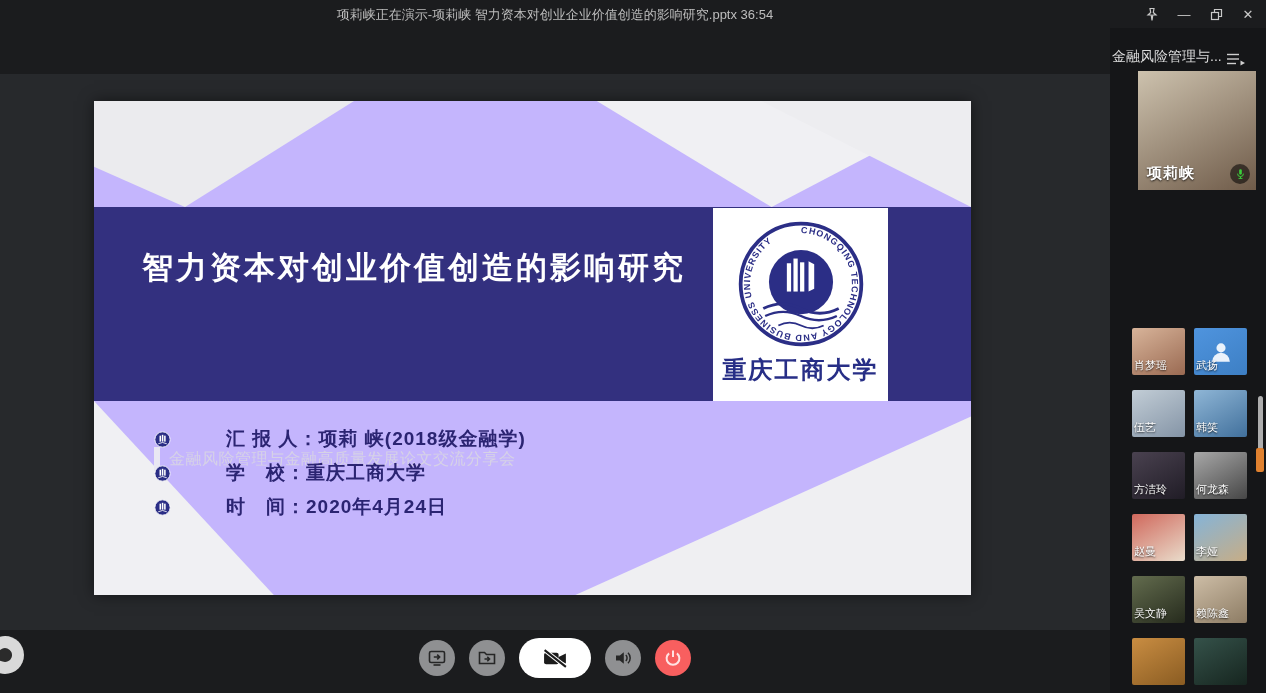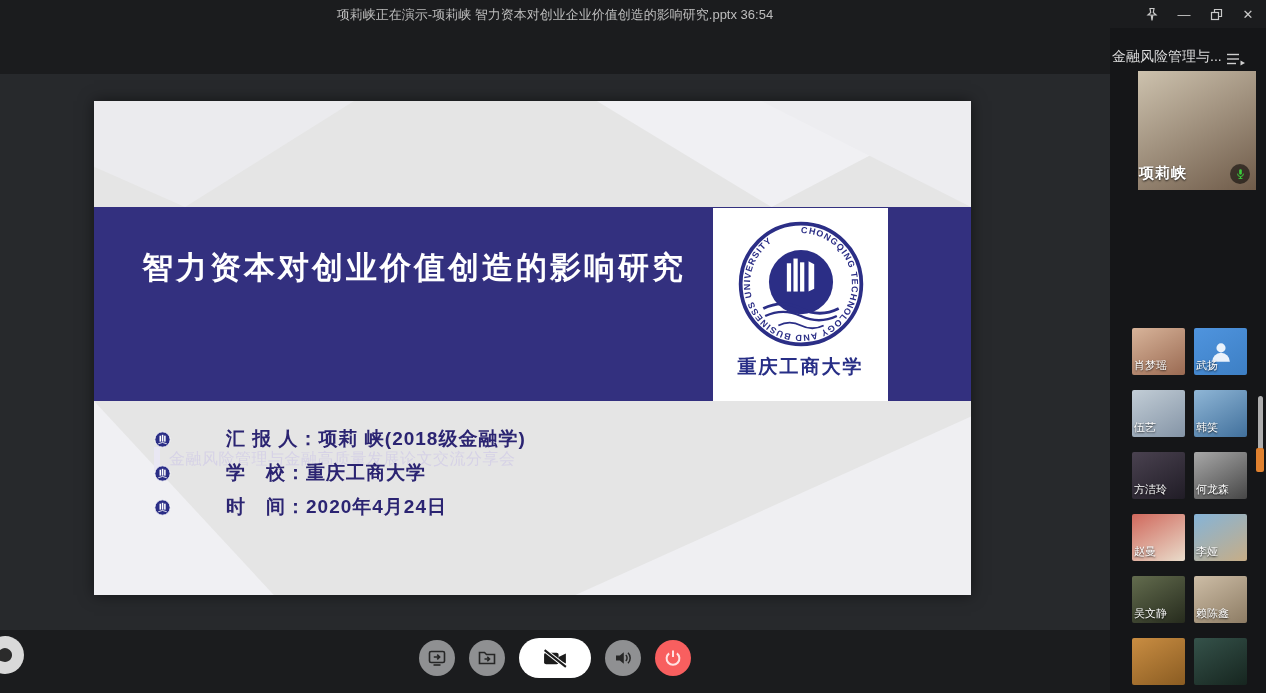--- a/index.html
+++ b/index.html
@@ -18,21 +18,21 @@
 
   
   .zoombar { position:absolute; left:0; top:28px; width:1110px; height:46px; background:#1b1c1e; z-index:25;
              display:flex; align-items:center; padding-left:14px; gap:14px; }
   .zoom-btn { width:26px; height:26px; display:flex; align-items:center; justify-content:center; }
   .zoom-label { color:#b5b5b5; font-size:13px; }
   .fit-btn { color:#a8a8a8; font-size:17px; width:26px; text-align:center; }
 
   
   .stage { position:absolute; left:0; top:74px; width:1110px; height:556px; background:#27292c; }
-  .slide { position:absolute; left:94px; top:27px; width:877px; height:494px; background:#e5e5e5;
+  .slide { position:absolute; left:94px; top:27px; width:877px; height:494px; background:#c4b5fd;
            box-shadow:0 0 14px rgba(0,0,0,.5); overflow:hidden; }
   .poly { position:absolute; }
   .p1 { left:0; top:0; width:260px; height:106px; background:#ebebee;
         clip-path:polygon(0 0,100% 0,35% 100%,0 62%); }
   .p2 { left:420px; top:0; width:460px; height:106px; background:#f0f0f3;
         clip-path:polygon(18% 0,100% 0,56% 100%); }
   .p3 { right:0; top:0; width:210px; height:106px; background:#ededf0;
         clip-path:polygon(100% 0,100% 100%,0 0); }
   .p4 { right:0; top:300px; width:430px; height:194px; background:#efeff2;
         clip-path:polygon(100% 8%,100% 100%,8% 100%); }
@@ -43,21 +43,21 @@
   .slide-title { position:absolute; left:30px; top:40px; width:580px; text-align:center;
                  color:#ffffff; font-size:31px; letter-spacing:3px;
                  font-family:"Liberation Serif","DejaVu Serif",serif; font-weight:600; }
   .subtitle-row { position:absolute; left:60px; top:240px; display:flex; align-items:center; gap:9px; }
   .subtitle-bar { width:6px; height:24px; background:#e9e7f3; }
   .subtitle { color:#d6d2e6; font-size:16px; letter-spacing:.5px; }
 
   .logo-box { position:absolute; left:619px; top:107px; width:175px; height:193px; background:#ffffff;
               display:flex; flex-direction:column; align-items:center; }
   .logo-box svg.seal { margin-top:10px; }
-  .uni-name { color:#272e86; font-size:19px; font-weight:700; letter-spacing:2px; margin-top:4px; }
+  .uni-name { color:#272e86; font-size:24px; font-weight:700; letter-spacing:2px; margin-top:4px; }
 
   .info-block { position:absolute; left:60px; top:326px; }
   .info-line { display:flex; align-items:center; gap:10px; height:24px; margin-bottom:10px; }
   .info-text { color:#2b2472; font-size:19px; font-weight:700; letter-spacing:1px;margin-left:45px; }
 
   
   .bottombar { position:absolute; left:0; top:630px; width:1110px; height:63px; background:#1b1c1e; z-index:20; }
   .dock { position:absolute; left:0; width:1110px; top:8px; display:flex; align-items:center;
           justify-content:center; gap:14px; }
   .dock-btn { width:36px; height:36px; border-radius:50%; background:#8f9092;
@@ -72,21 +72,21 @@
 
   
   .sidebar { position:absolute; right:0; top:0; width:156px; height:693px; background:#151618; z-index:10; }
   .sb-header { position:absolute; left:2px; top:44px; width:152px; height:22px; display:flex;
                align-items:flex-end; }
   .sb-title { color:#dcdcdc; font-size:14px; white-space:nowrap; overflow:hidden; max-width:122px; }
   .sb-list-btn { margin-left:4px; display:flex; align-items:center; }
 
   .featured { position:absolute; left:28px; top:71px; width:118px; }
   .vtile-lg { position:relative; width:118px; height:119px; margin-bottom:1px; overflow:hidden; }
-  .vtile-lg .vname { position:absolute; left:1px; bottom:7px; color:#fff; font-size:15px; font-weight:700;
+  .vtile-lg .vname { position:absolute; left:9px; bottom:7px; color:#fff; font-size:15px; font-weight:700;
                      text-shadow:0 1px 2px rgba(0,0,0,.8); letter-spacing:1px; }
   .mic-badge { position:absolute; right:6px; bottom:6px; width:20px; height:20px; border-radius:50%;
                background:rgba(0,0,0,.55); display:flex; align-items:center; justify-content:center; }
 
   .grid { position:absolute; left:22px; top:328px; width:115px; display:flex; flex-wrap:wrap;
           column-gap:9px; row-gap:15px; }
   .vtile-sm { position:relative; width:53px; height:47px; border-radius:2px; overflow:hidden; }
   .vtile-sm .vname { position:absolute; left:2px; bottom:2px; color:#fff; font-size:11px;
                      text-shadow:0 1px 2px rgba(0,0,0,.85); white-space:nowrap; }
   .silhouette { position:absolute; inset:0; display:flex; align-items:center; justify-content:center; }

